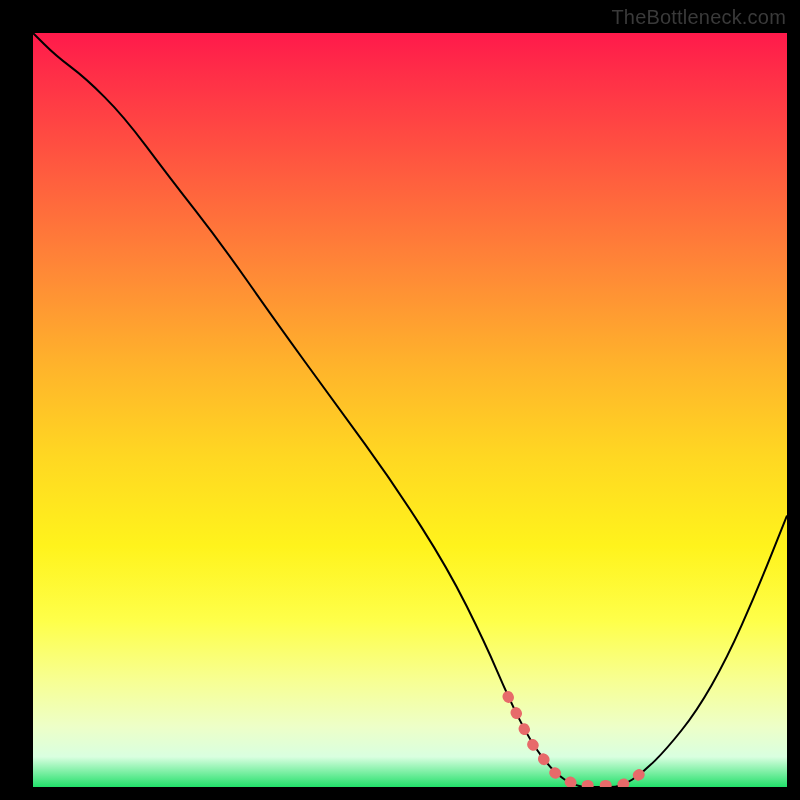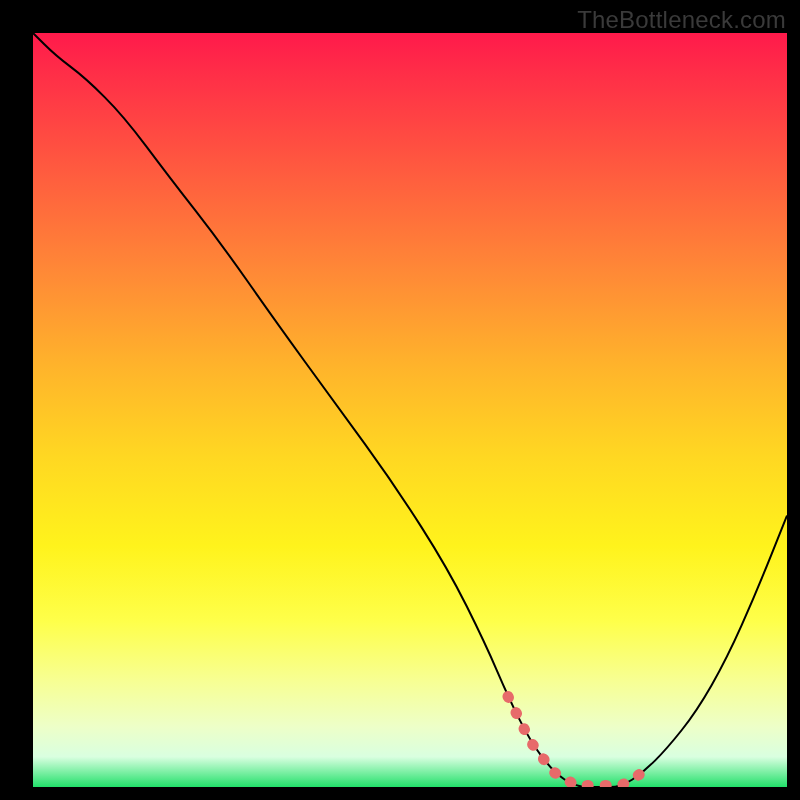--- a/index.html
+++ b/index.html
@@ -8,21 +8,21 @@
     position: relative;
     width: 800px;
     height: 800px;
     background: #000;
   }
   .watermark {
     position: absolute;
     top: 6px;
     right: 14px;
     font-family: Arial, Helvetica, sans-serif;
-    font-size: 24px;
+    font-size: 20px;
     font-weight: 400;
     color: #3a3a3a;
     letter-spacing: 0.2px;
     z-index: 10;
   }
   .plot {
     position: absolute;
     left: 33px;
     top: 33px;
     width: 754px;

